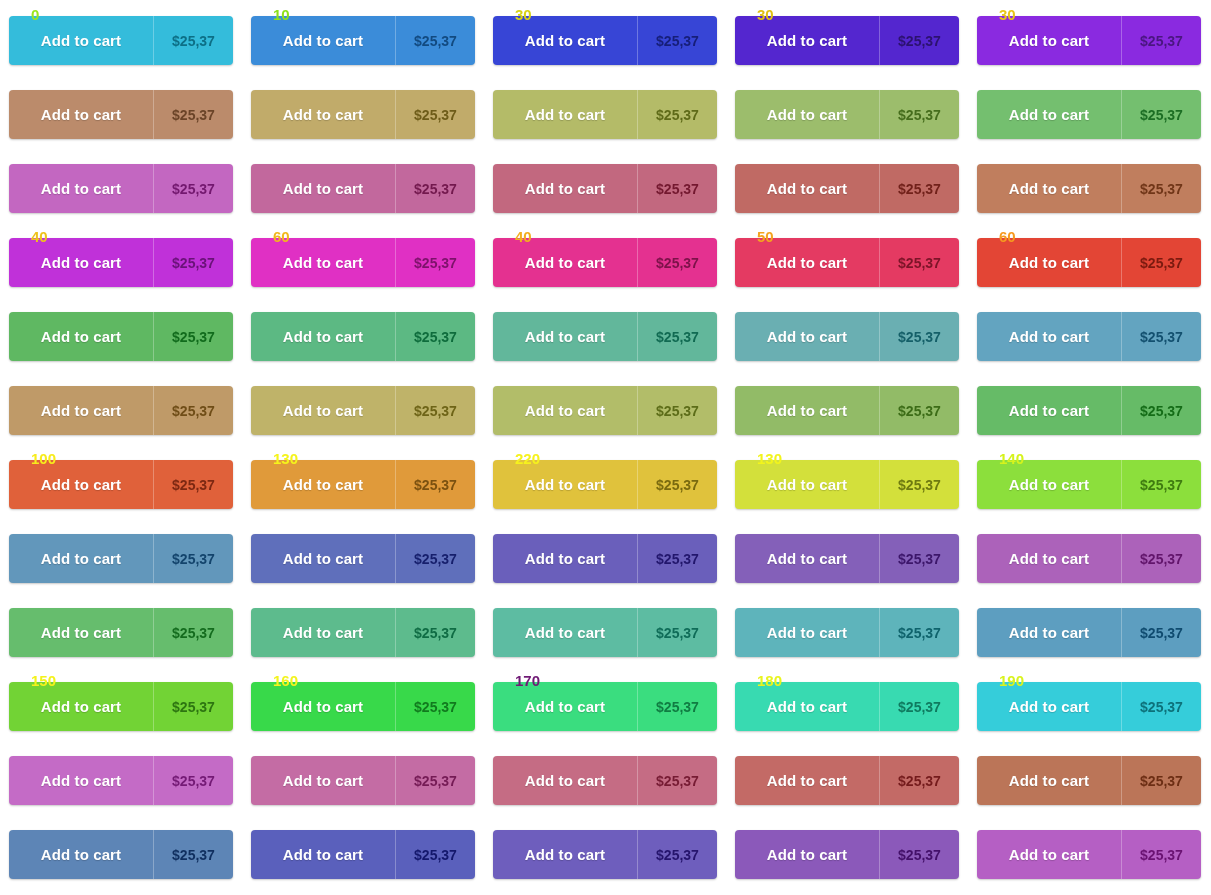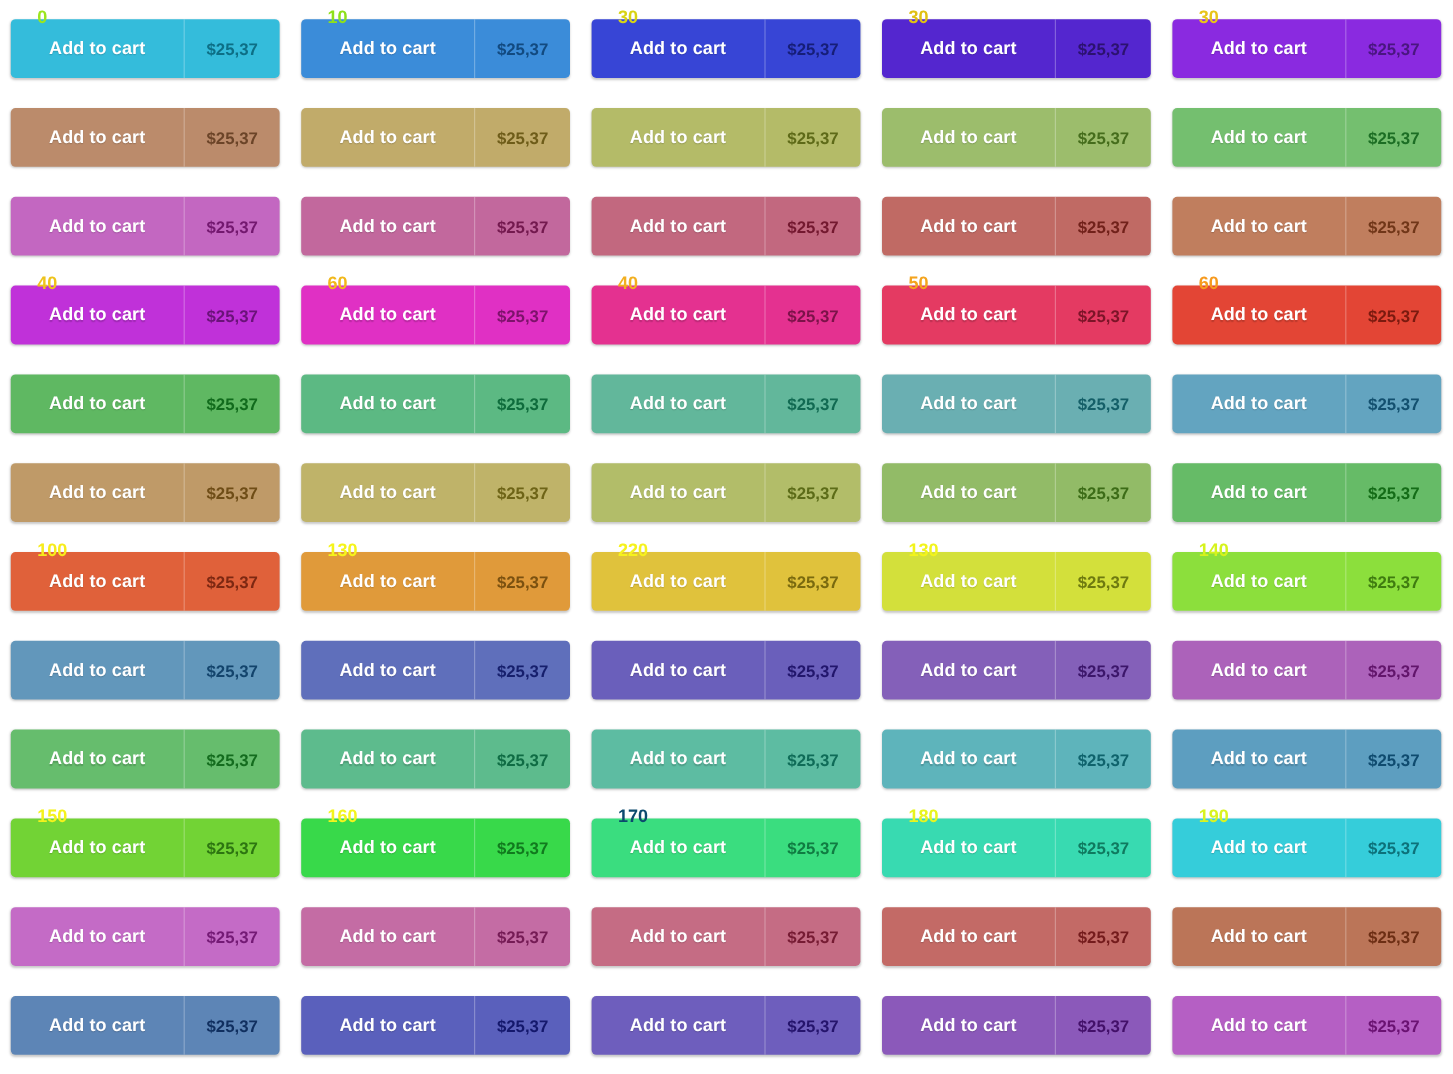--- a/index.html
+++ b/index.html
@@ -385,21 +385,21 @@
         <div class="cart-label">Add to cart</div>
         <div class="cart-price" style="color: rgb(17, 122, 30);">$25,37</div>
       </div>
       <div class="idx" style="color: rgb(243, 244, 29);">160</div>
     </div>
     <div class="cart-button" style="background: rgb(58, 221, 127);">
       <div class="inner">
         <div class="cart-label">Add to cart</div>
         <div class="cart-price" style="color: rgb(16, 124, 66);">$25,37</div>
       </div>
-      <div class="idx" style="color: #0c4a6e;">170</div>
+      <div class="idx" style="color: #701a75;">170</div>
     </div>
     <div class="cart-button" style="background: rgb(56, 218, 177);">
       <div class="inner">
         <div class="cart-label">Add to cart</div>
         <div class="cart-price" style="color: rgb(15, 122, 95);">$25,37</div>
       </div>
       <div class="idx" style="color: rgb(232, 244, 30);">180</div>
     </div>
     <div class="cart-button" style="background: rgb(53, 205, 218);">
       <div class="inner">

